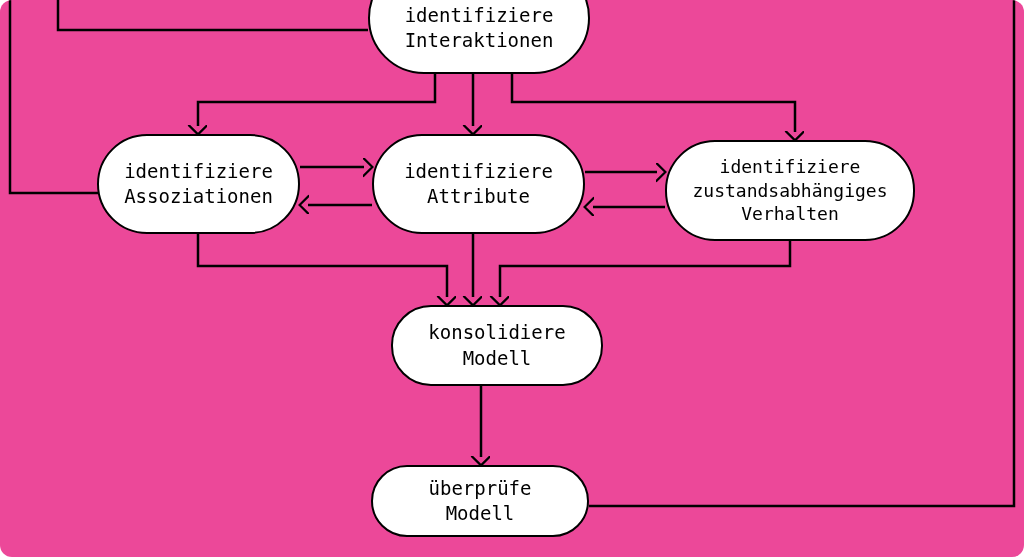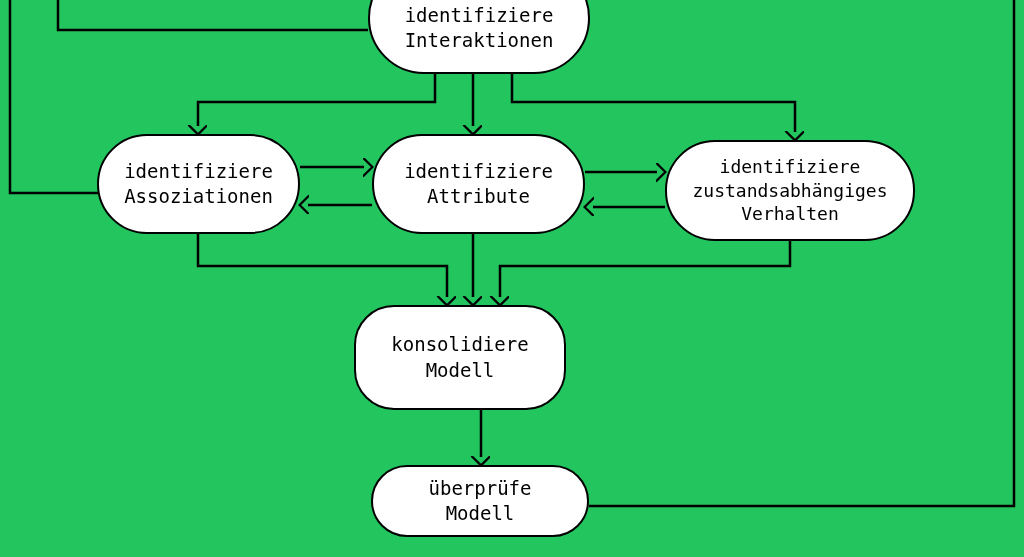--- a/index.html
+++ b/index.html
@@ -4,23 +4,24 @@
 <style>
   html, body {
     margin: 0;
     padding: 0;
     background: #ffffff;
   }
   #canvas {
     position: relative;
     width: 1024px;
     height: 557px;
-    background: #22c55e;
+    background: #ec4899;
     overflow: hidden;
     font-family: "DejaVu Sans Mono", "Liberation Mono", monospace;
+    border-radius: 12px;
   }
   #wires {
     position: absolute;
     left: 0;
     top: 0;
     width: 1024px;
     height: 557px;
   }
   .node {
     position: absolute;
@@ -97,21 +98,21 @@
     <span class="node-label">identifiziere
 Attribute</span>
   </div>
 
   <div class="node" style="left:665px; top:140px; width:250px; height:101px; border-radius:50px;">
     <span class="node-label" style="font-size:18px;">identifiziere
 zustandsabhängiges
 Verhalten</span>
   </div>
 
-  <div class="node" style="left:354px; top:305px; width:212px; height:105px; border-radius:40px;align-items:center;">
+  <div class="node" style="left:391px; top:305px; width:212px; height:81px; border-radius:40px;align-items:center;">
     <span class="node-label">konsolidiere
 Modell</span>
   </div>
 
   <div class="node" style="left:371px; top:465px; width:218px; height:72px; border-radius:41px;">
     <span class="node-label">überprüfe
 Modell</span>
   </div>
 
 </div>

